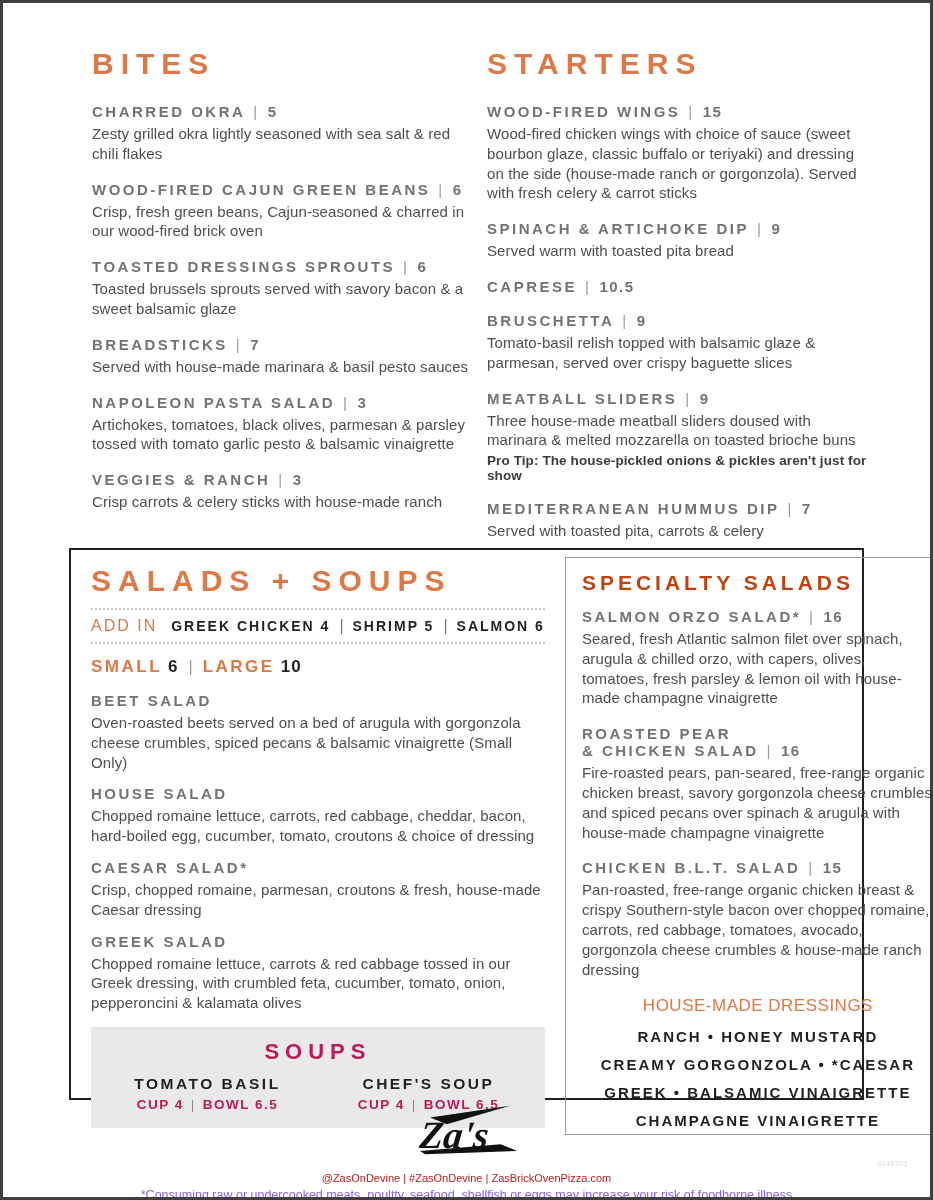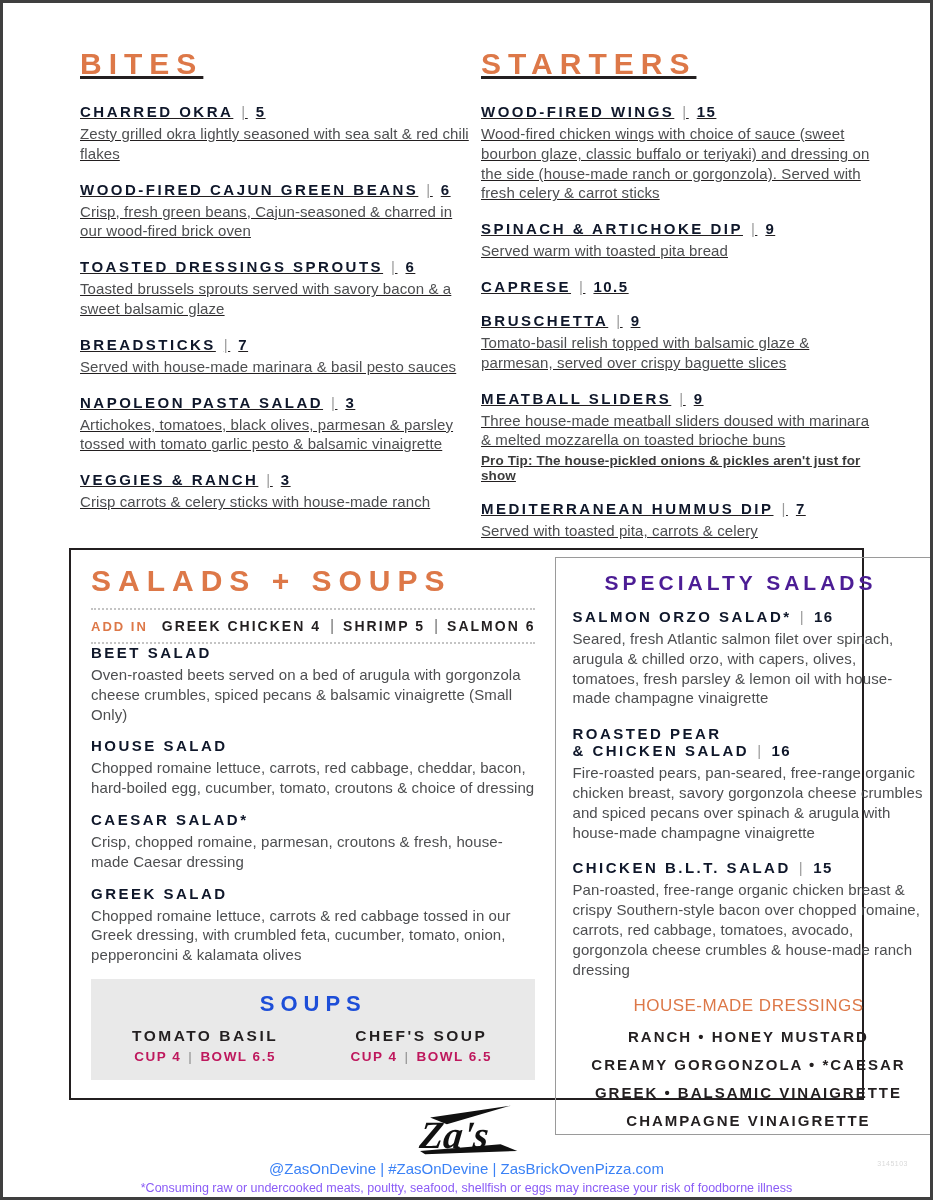--- a/index.html
+++ b/index.html
@@ -5,78 +5,78 @@
   * { margin:0; padding:0; box-sizing:border-box; }
   body { background:#fff; font-family:"Liberation Sans", sans-serif; }
   .page {
     position:relative; width:933px; height:1200px; margin:0 auto;
     background:#ffffff; border:3px solid #3f3f3f; overflow:hidden;
     color:#231f20;
   }
 
   
   .top-cols {
-    position:absolute; top:44px; left:77px; right:58px;
-    display:grid; grid-template-columns:1fr 1fr; column-gap:10px;text-decoration:underline;
+    position:absolute; top:44px; left:89px; right:58px;
+    display:grid; grid-template-columns:1fr 1fr; column-gap:10px;
   }
   .sec-title {
     color:#dd7848; font-size:30px; font-weight:800; letter-spacing:7px;
     margin-bottom:22px;
   }
   .mi { margin-bottom:17px; }
-  .mi-head { font-size:15px; font-weight:700; letter-spacing:2.5px; color:#0f172a; }
+  .mi-head { font-size:15px; font-weight:700; letter-spacing:2.5px; color:#737373; }
   .pipe::before { content:"|"; color:#9b9b9b; font-weight:400; padding:0 8px; }
   .mi-price { letter-spacing:1.5px; }
   .mi-desc { font-size:15px; color:#4d4e50; line-height:1.32; margin-top:4px; letter-spacing:0.1px; }
   .mi-protip { font-size:13.5px; font-weight:700; color:#3c3c3c; margin-top:3px; letter-spacing:0.1px; }
 
   
   .mid-box {
     position:absolute; top:545px; left:66px; right:66px; height:552px;
     border:2.5px solid #231f20;
     display:grid; grid-template-columns:1fr 396px;
   }
   .mid-left { padding:14px 20px 0 20px; }
   .mid-title { color:#dd7848; font-size:30px; font-weight:800; letter-spacing:7px; }
   .addin-row {
     margin-top:10px; padding:7px 0;
     border-top:2px dotted #c4c4c4; border-bottom:2px dotted #c4c4c4;
     white-space:nowrap;
   }
-  .addin-label { color:#dd7848; font-size:13px; font-weight:700; letter-spacing:2px; margin-right:14px; }
+  .addin-label { color:#dd7848; font-size:16px; font-weight:400; letter-spacing:2px; margin-right:14px; }
   .addin-item { font-size:14px; font-weight:700; letter-spacing:2px; color:#231f20; }
   .addin-row .pipe::before { color:#777; padding:0 9px; }
   .sizes-row { margin:13px 0 15px 0; }
   .size-label { color:#dd7848; font-size:17px; font-weight:800; letter-spacing:2.5px; }
   .size-num { color:#231f20; font-size:17px; font-weight:700; margin-left:6px; letter-spacing:1px; }
   .sizes-row .pipe::before { color:#9b9b9b; padding:0 10px; }
   .salad-item { margin-bottom:13px; }
 
   .soups-box {
     margin:14px 0 0 0; background:#e9e9e9; padding:12px 6px 16px 6px; text-align:center;
   }
-  .soups-title { color:#1d4ed8; font-size:22px; font-weight:800; letter-spacing:6px; margin-bottom:10px; }
+  .soups-title { color:#be185d; font-size:22px; font-weight:800; letter-spacing:6px; margin-bottom:10px; }
   .soups-grid { display:grid; grid-template-columns:1fr 1fr; }
   .soup-name { font-size:15.5px; font-weight:700; letter-spacing:2.5px; color:#231f20; }
   .soup-prices { font-size:13.5px; font-weight:700; letter-spacing:1.5px; color:#be185d; margin-top:4px; }
   .soup-prices .pipe::before { color:#8a8a8a; padding:0 7px; }
 
   .inner-box {
     border:1.5px solid #9a9a9a; margin:7px 10px 6px 0; padding:13px 16px 0 16px;
   }
-  .sp-title { color:#4c1d95; font-size:21px; font-weight:800; letter-spacing:4px; margin-bottom:13px;margin-left:32px; }
+  .sp-title { color:#c2410c; font-size:21px; font-weight:800; letter-spacing:4px; margin-bottom:13px; }
   .sp-name { white-space:pre-line; }
   .dressings { text-align:center; margin-top:15px; }
   .dr-title { color:#dd7848; font-size:17px; font-weight:500; letter-spacing:0.5px; margin-bottom:7px; }
   .dr-line { font-size:15px; font-weight:700; letter-spacing:2px; color:#231f20; line-height:1.85; }
 
   
   .footer { position:absolute; top:1101px; left:0; right:0; text-align:center; }
   .logo-wrap { height:52px; }
-  .social { font-size:15px; color:#3b82f6; margin-top:4px; }
+  .social { font-size:11px; color:#b91c1c; margin-top:16px; }
   .disclaimer { font-size:12.5px; color:#8b5cf6; margin-top:4px; }
   .print-code { position:absolute; top:1157px; right:22px; font-size:7px; color:#d9d9d9; letter-spacing:0.5px; }
 </style>
 </head>
 <body>
 
 <div class="page">
 
   <div class="top-cols">
 
@@ -141,20 +141,23 @@
 
   <div class="mid-box">
 
     <div class="mid-left">
       <div class="mid-title">SALADS + SOUPS</div>
 
       <div class="addin-row">
         <span class="addin-label">ADD IN</span><span class="addin-item">GREEK CHICKEN 4</span><span class="pipe"></span><span class="addin-item">SHRIMP 5</span><span class="pipe"></span><span class="addin-item">SALMON 6</span>
       </div>
 
+      <div class="sizes-row">
+        <span class="size-label">SMALL</span><span class="size-num">6</span><span class="pipe"></span><span class="size-label">LARGE</span><span class="size-num">10</span>
+      </div>
 
       <div class="mi salad-item">
         <div class="mi-head">BEET SALAD</div>
         <div class="mi-desc">Oven-roasted beets served on a bed of arugula with gorgonzola cheese crumbles, spiced pecans &amp; balsamic vinaigrette (Small Only)</div>
       </div>
       <div class="mi salad-item">
         <div class="mi-head">HOUSE SALAD</div>
         <div class="mi-desc">Chopped romaine lettuce, carrots, red cabbage, cheddar, bacon, hard-boiled egg, cucumber, tomato, croutons &amp; choice of dressing</div>
       </div>
       <div class="mi salad-item">

